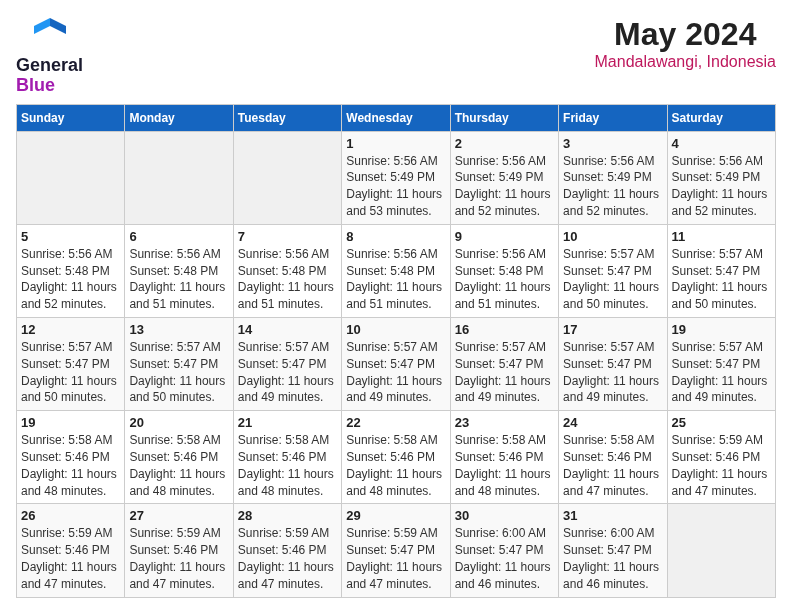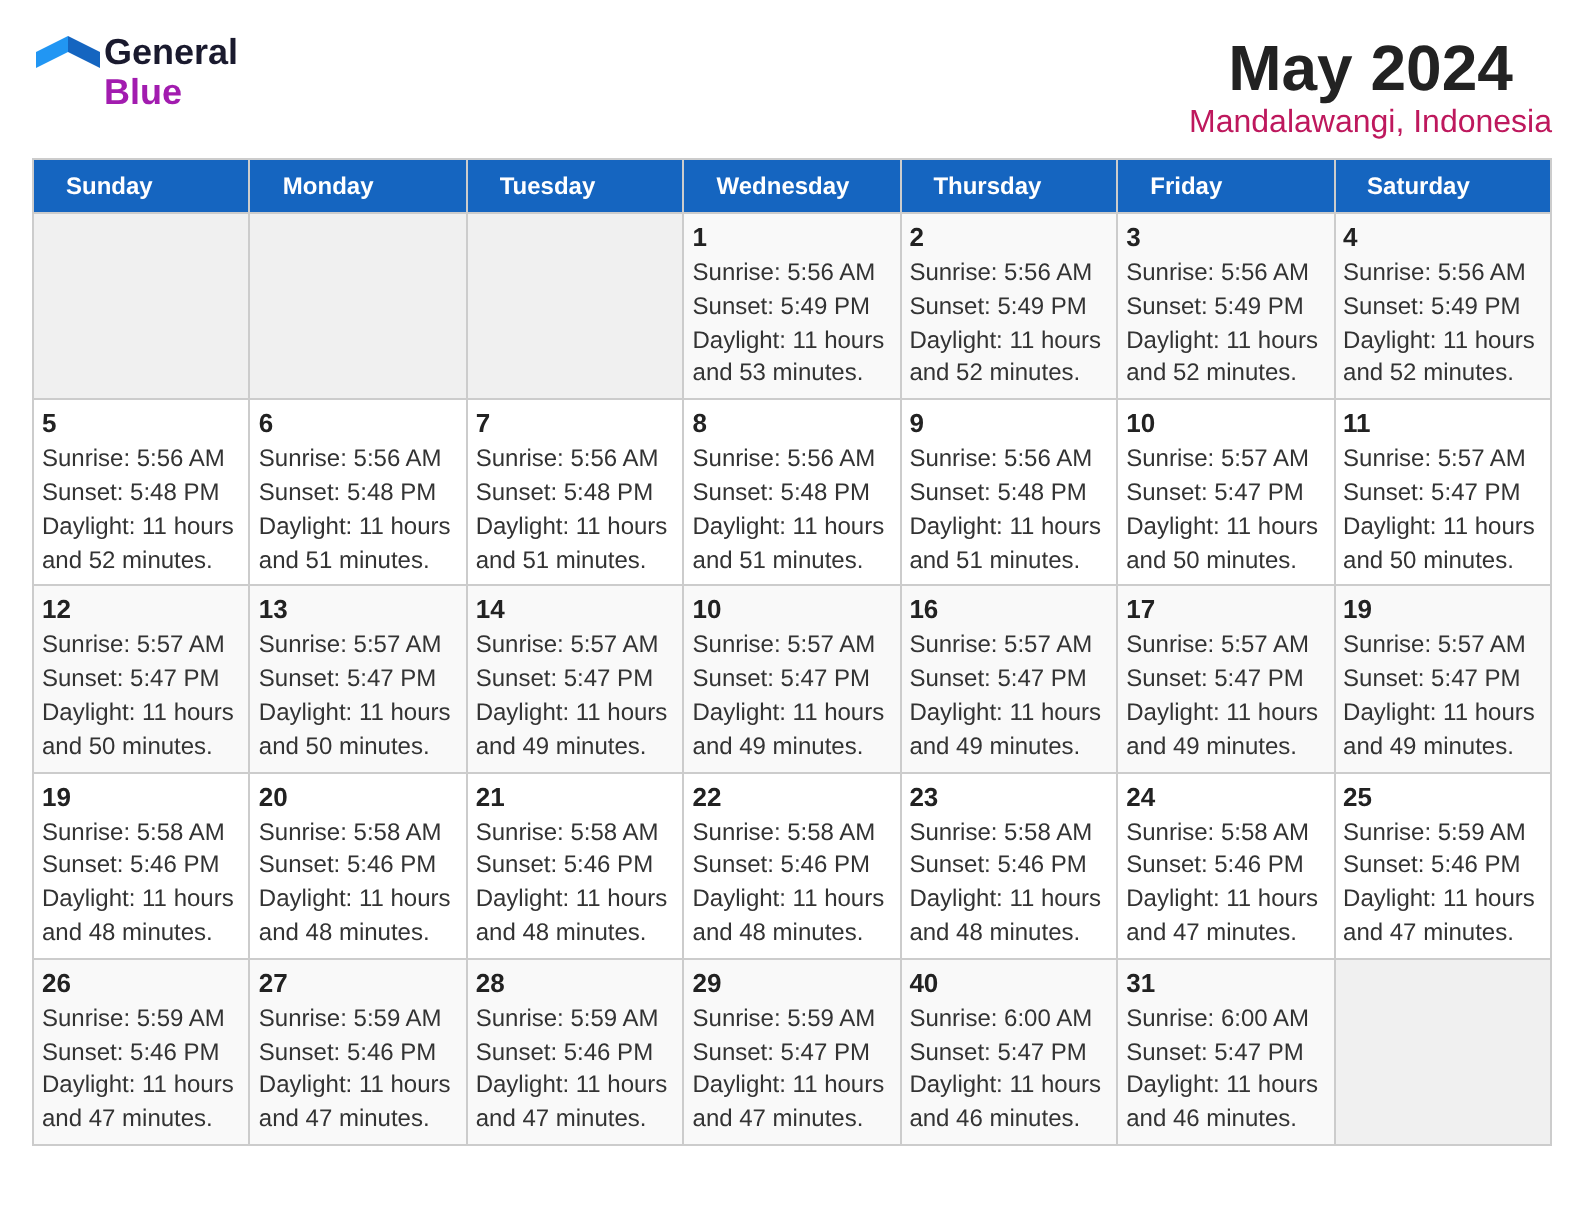--- a/index.html
+++ b/index.html
@@ -12,20 +12,21 @@
     }
     .header {
       display: flex;
       justify-content: space-between;
       align-items: flex-start;
       margin-bottom: 8px;
     }
     .logo {
       display: flex;
       align-items: center;
+      flex-direction: column;
     }
     .logo-text {
       font-size: 18px;
       font-weight: bold;
       line-height: 1.1;
     }
     .logo-general { color: #1a1a2e; }
     .logo-blue { color: #a21caf; }
     .title-block {
       text-align: center;
@@ -43,21 +44,21 @@
     table {
       width: 100%;
       border-collapse: collapse;
       table-layout: fixed;
     }
     thead tr th {
       background-color: #1565c0;
       color: #fff;
       font-size: 12px;
       font-weight: bold;
-      padding: 6px 16px;
+      padding: 6px 4px;
       text-align: left;
       border: 1px solid #ccc;
     }
     tbody tr td {
       vertical-align: top;
       border: 1px solid #ccc;
       padding: 4px;
       font-size: 10px;
       color: #222;
       height: 90px;
@@ -326,21 +327,21 @@
 and 47 minutes.</div>
         </td>
         <td>
           <div class="day-num">29</div>
           <div class="day-info" style="white-space: pre-line;">Sunrise: 5:59 AM
 Sunset: 5:47 PM
 Daylight: 11 hours
 and 47 minutes.</div>
         </td>
         <td>
-          <div class="day-num">40</div>
+          <div class="day-num">30</div>
           <div class="day-info" style="white-space: pre-line;">Sunrise: 6:00 AM
 Sunset: 5:47 PM
 Daylight: 11 hours
 and 46 minutes.</div>
         </td>
         <td>
           <div class="day-num">31</div>
           <div class="day-info" style="white-space: pre-line;">Sunrise: 6:00 AM
 Sunset: 5:47 PM
 Daylight: 11 hours

